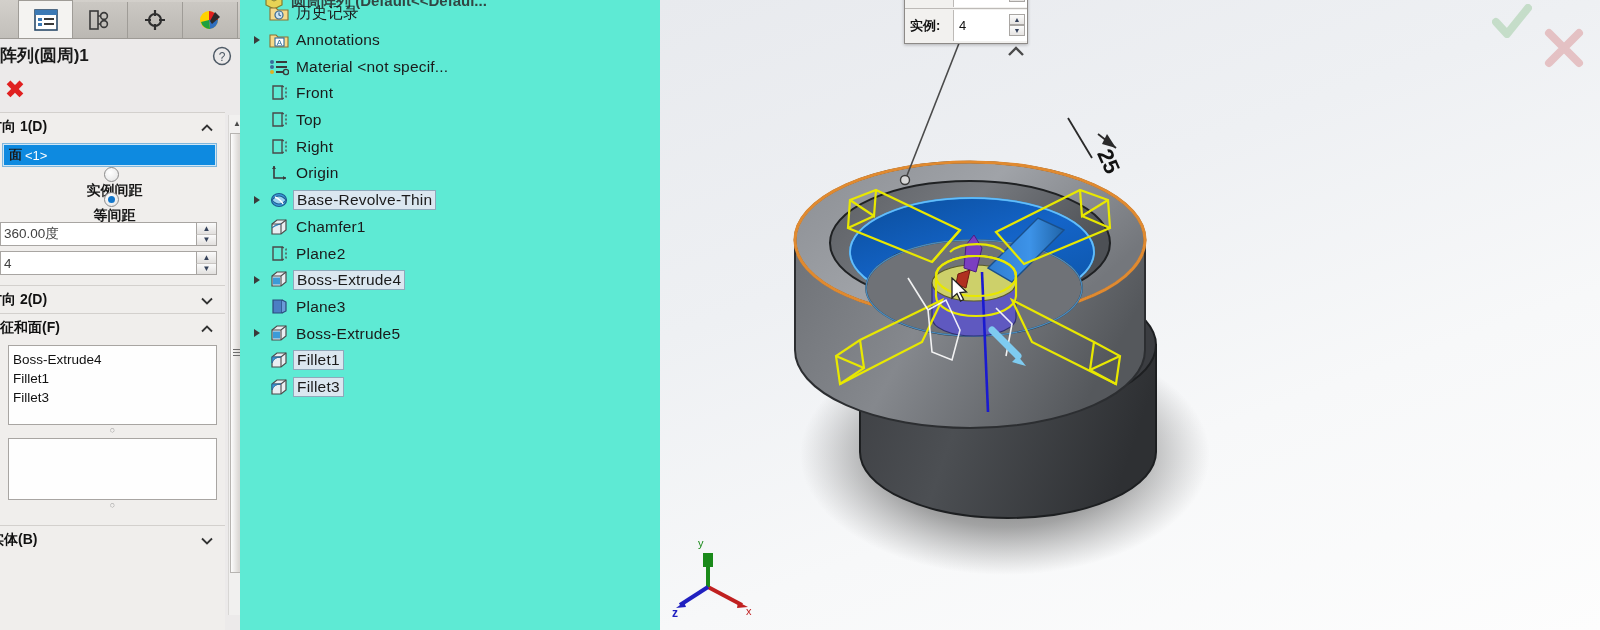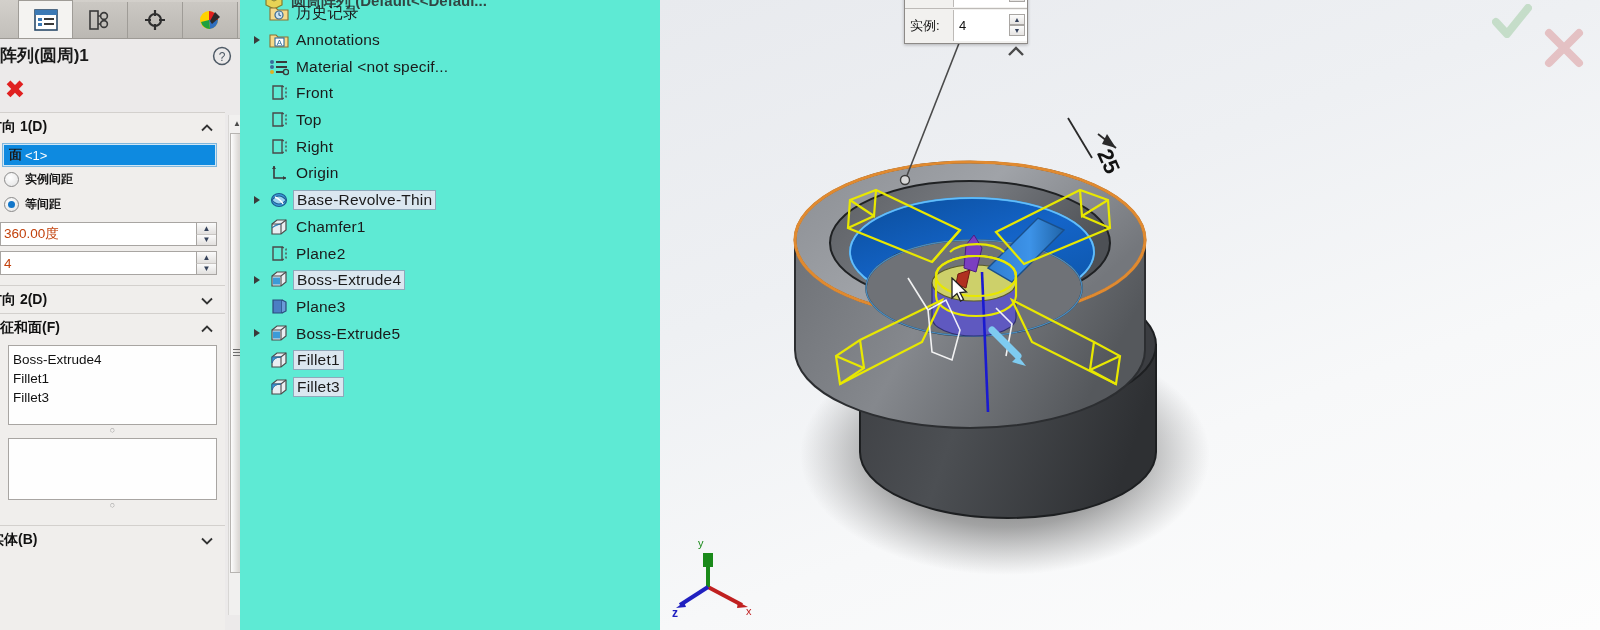--- a/index.html
+++ b/index.html
@@ -72,39 +72,39 @@
     background:#0e8ae0;
     border:1px solid #7fb7dd;
     box-shadow:inset 0 0 0 1px #cfe6f5;
     display:flex;align-items:center;
     padding-left:6px;box-sizing:border-box;
     font-size:13px;color:#fff;
   }
   .sel-box .cjk{font-weight:bold;color:#1a1a1a;}
   .radio-row{
     height:25px;display:flex;align-items:center;
-    padding-left:4px;font-size:12px;font-weight:bold;color:#161616;
+    padding-left:4px;font-size:14px;font-weight:bold;color:#161616;flex-direction:column;
   }
   .radio{
     width:13px;height:13px;border-radius:50%;
     border:1px solid #8b8b8b;background:radial-gradient(circle at 40% 35%,#fff,#e2e2e2);
     margin-right:6px;position:relative;flex:none;
   }
   .radio.on::after{
     content:"";position:absolute;left:3px;top:3px;width:7px;height:7px;
     border-radius:50%;background:#1276c9;
   }
   .spin-row{
     position:relative;margin:5px 8px 0 0;height:24px;
     border:1px solid #a8a5a2;background:#fff;
     display:flex;align-items:center;
     box-sizing:border-box;
   }
   .spin-row .val{
-    font-size:13.5px;color:#c2410c;padding-left:3px;
+    font-size:13.5px;color:#404040;padding-left:3px;
   }
   .spinner{
     position:absolute;right:0px;top:0px;width:20px;height:22px;
     display:flex;flex-direction:column;
   }
   .spinner div{
     flex:1;border-left:1px solid #a8a5a2;
     background:linear-gradient(#fbfbfb,#e2e0de);
     display:flex;align-items:center;justify-content:center;
     font-size:8px;color:#35425a;
@@ -181,21 +181,21 @@
     background:#f2f1ef;border:1px solid #8d8a87;
     box-shadow:0 1px 3px rgba(0,0,0,.25);
     box-sizing:border-box;
   }
   .mini-row{
     position:relative;height:33px;display:flex;align-items:center;
     border-bottom:1px solid #bdbab7;
   }
   .mini-row:last-child{border-bottom:none;}
   .mini-lbl{
-    width:48px;font-size:13px;font-weight:normal;color:#111;
+    width:48px;font-size:13px;font-weight:bold;color:#111;
     padding-left:5px;box-sizing:border-box;
   }
   .mini-fld{
     flex:1;height:31px;background:#fff;border-left:1px solid #bdbab7;
     display:flex;align-items:center;padding-left:5px;
     font-size:13px;color:#111;box-sizing:border-box;position:relative;
   }
   .mini-spin{
     position:absolute;right:2px;top:4px;width:16px;height:22px;
     display:flex;flex-direction:column;

